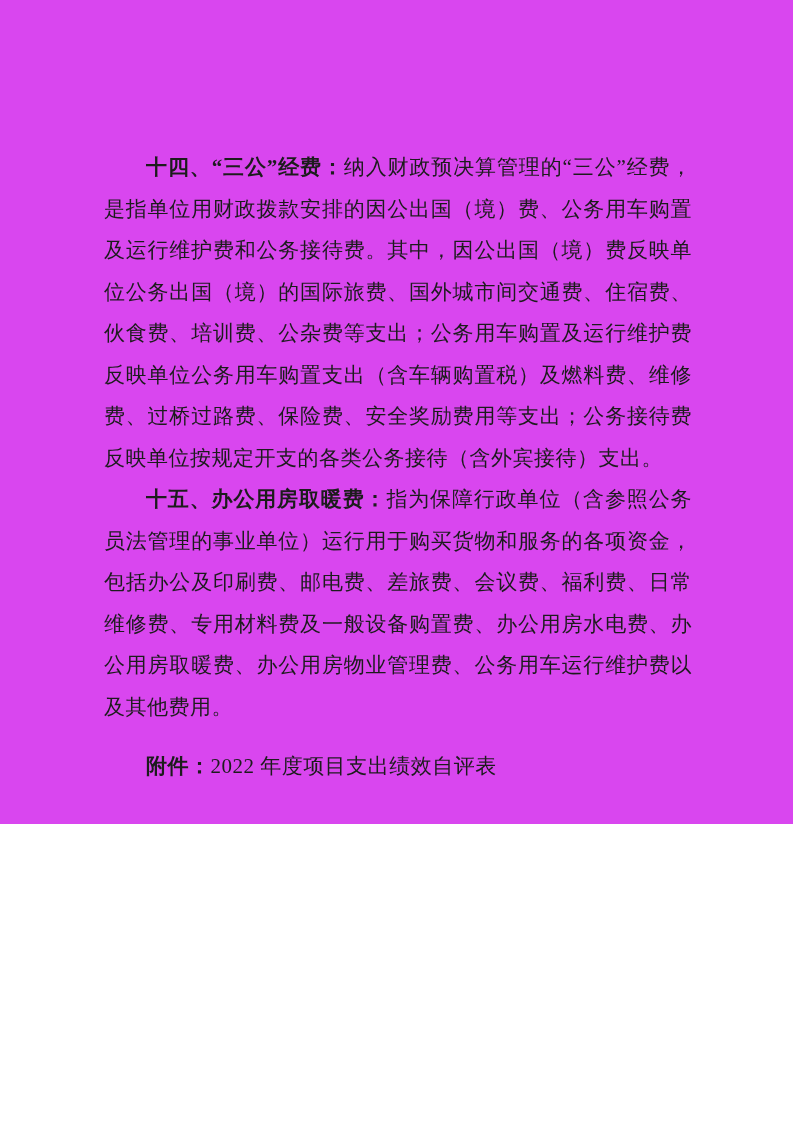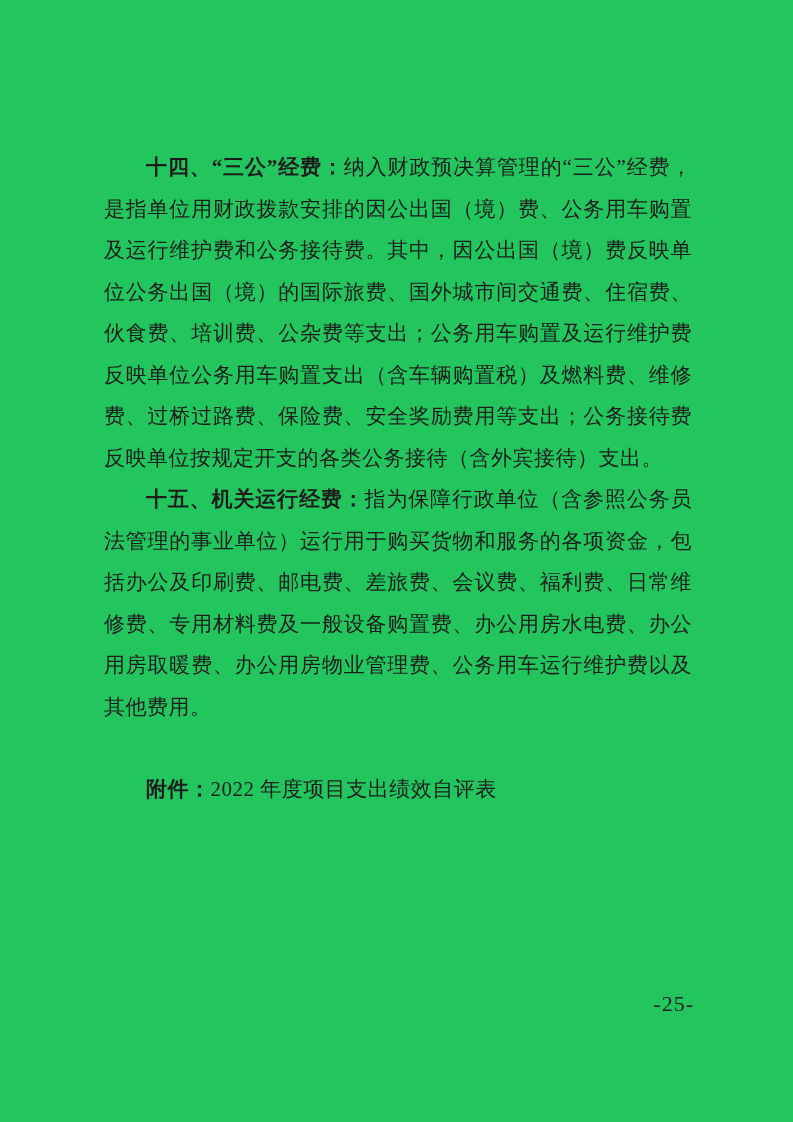--- a/index.html
+++ b/index.html
@@ -5,22 +5,22 @@
   * { margin: 0; padding: 0; box-sizing: border-box; }
   html, body {
     width: 793px;
     height: 1122px;
     background: #ffffff;
     font-family: "Liberation Serif", "DejaVu Serif", serif;
   }
   .page {
     position: relative;
     width: 793px;
-    height: 1122px;
-    background: #22c55e;
+    height: 824px;
+    background: #d946ef;
     overflow: hidden;
   }
   .content {
     position: absolute;
     top: 147px;
     left: 104px;
     width: 588px;
     color: #1a1a1a;
   }
   p.body-para {
@@ -29,21 +29,21 @@
     text-align: justify;
     text-justify: inter-ideograph;
     text-indent: 2em;
     letter-spacing: 0.5px;
     color: #1c1c1c;
   }
   p.body-para .lead {
     font-weight: bold;
   }
   .attachment {
-    margin-top: 41px;
+    margin-top: 18px;
     font-size: 21px;
     line-height: 41.5px;
     text-indent: 2em;
     letter-spacing: 0.5px;
     color: #1c1c1c;
   }
   .attachment .att-label {
     font-weight: bold;
   }
   .page-number {
@@ -59,21 +59,21 @@
 <body>
 
 <div class="page">
   <div class="content">
 
     <p class="body-para">
       <span class="lead">十四、“三公”经费：</span><span>纳入财政预决算管理的“三公”经费，是指单位用财政拨款安排的因公出国（境）费、公务用车购置及运行维护费和公务接待费。其中，因公出国（境）费反映单位公务出国（境）的国际旅费、国外城市间交通费、住宿费、伙食费、培训费、公杂费等支出；公务用车购置及运行维护费反映单位公务用车购置支出（含车辆购置税）及燃料费、维修费、过桥过路费、保险费、安全奖励费用等支出；公务接待费反映单位按规定开支的各类公务接待（含外宾接待）支出。</span>
     </p>
 
     <p class="body-para">
-      <span class="lead">十五、机关运行经费：</span><span>指为保障行政单位（含参照公务员法管理的事业单位）运行用于购买货物和服务的各项资金，包括办公及印刷费、邮电费、差旅费、会议费、福利费、日常维修费、专用材料费及一般设备购置费、办公用房水电费、办公用房取暖费、办公用房物业管理费、公务用车运行维护费以及其他费用。</span>
+      <span class="lead">十五、办公用房取暖费：</span><span>指为保障行政单位（含参照公务员法管理的事业单位）运行用于购买货物和服务的各项资金，包括办公及印刷费、邮电费、差旅费、会议费、福利费、日常维修费、专用材料费及一般设备购置费、办公用房水电费、办公用房取暖费、办公用房物业管理费、公务用车运行维护费以及其他费用。</span>
     </p>
 
     <p class="attachment">
       <span class="att-label">附件：</span><span>2022 年度项目支出绩效自评表</span>
     </p>
 
   </div>
 
   <div class="page-number">-25-</div>
 </div>

